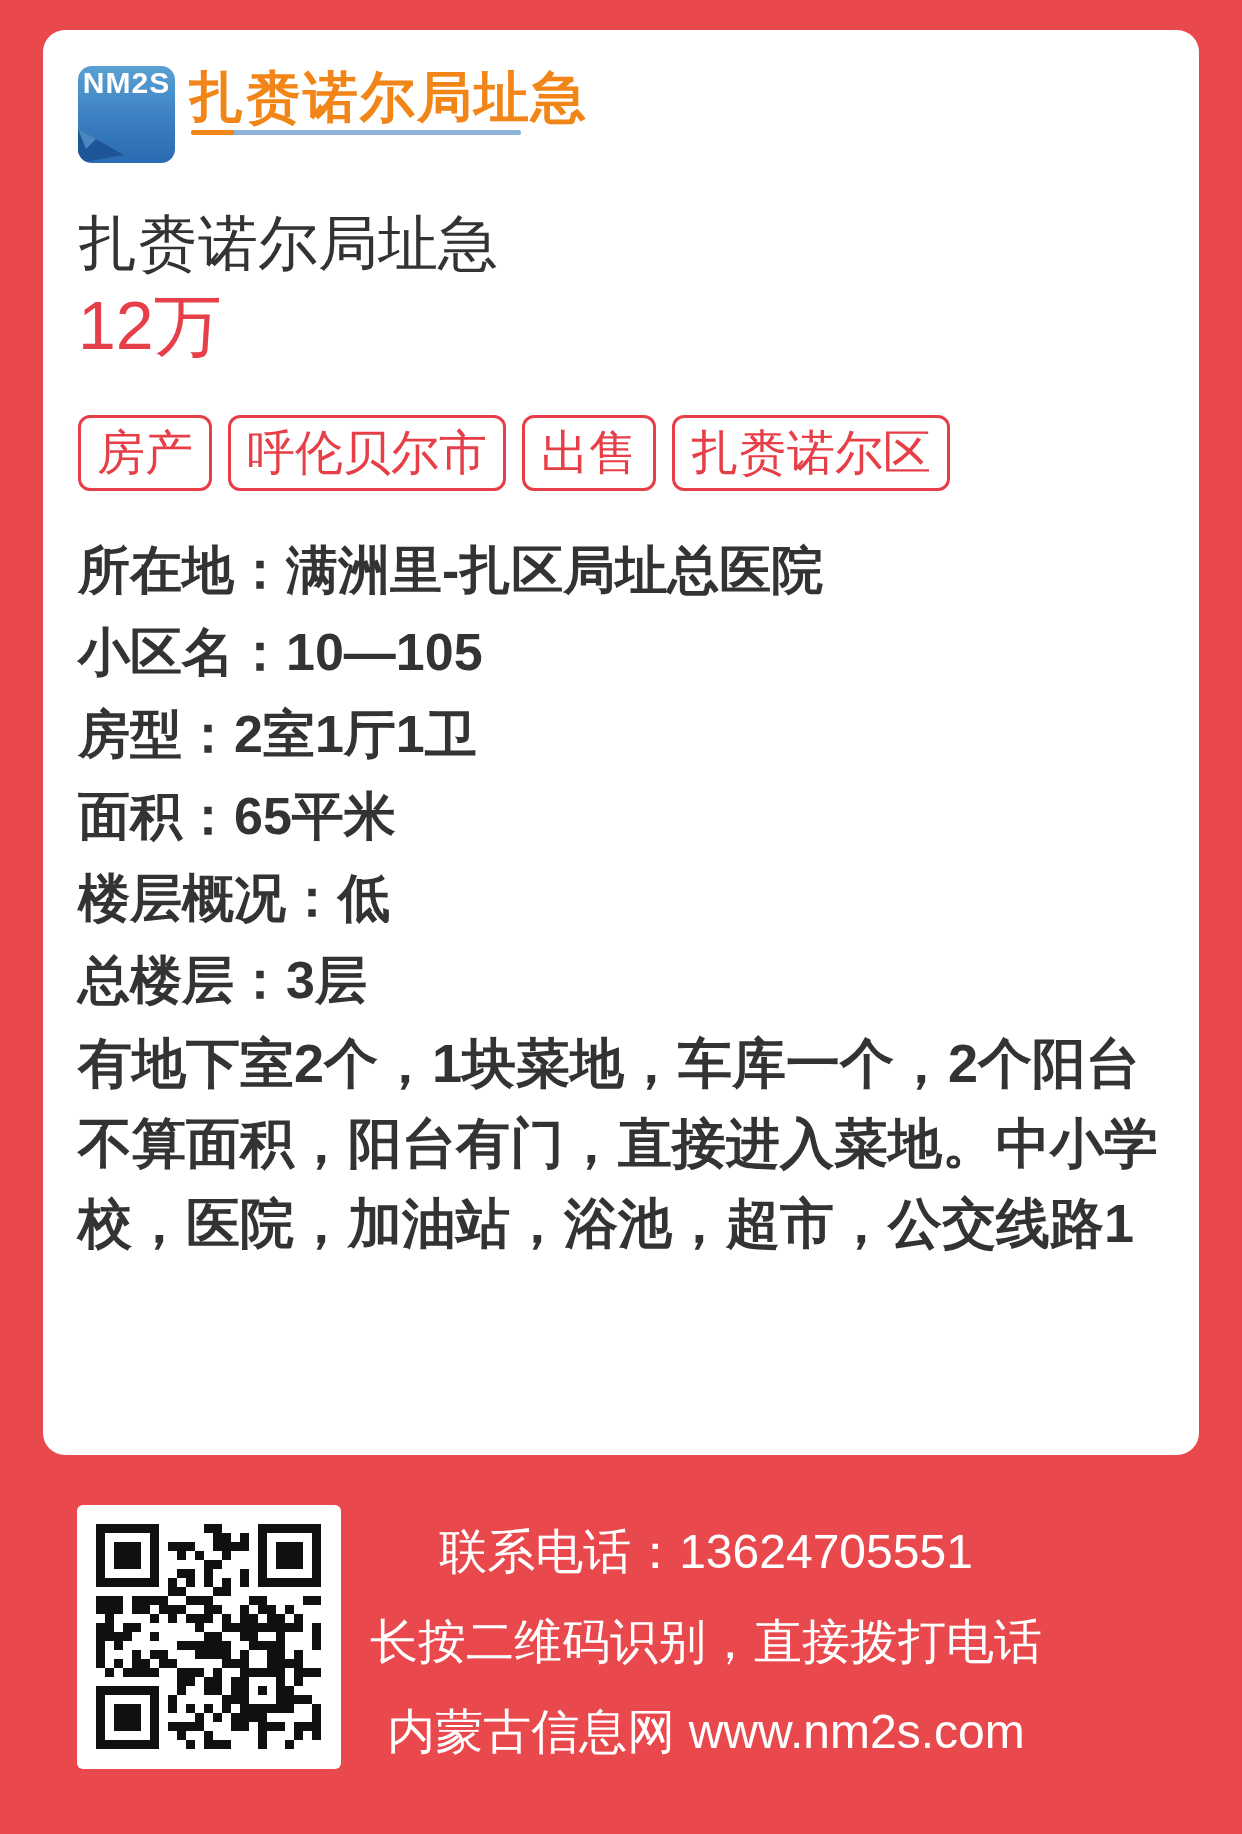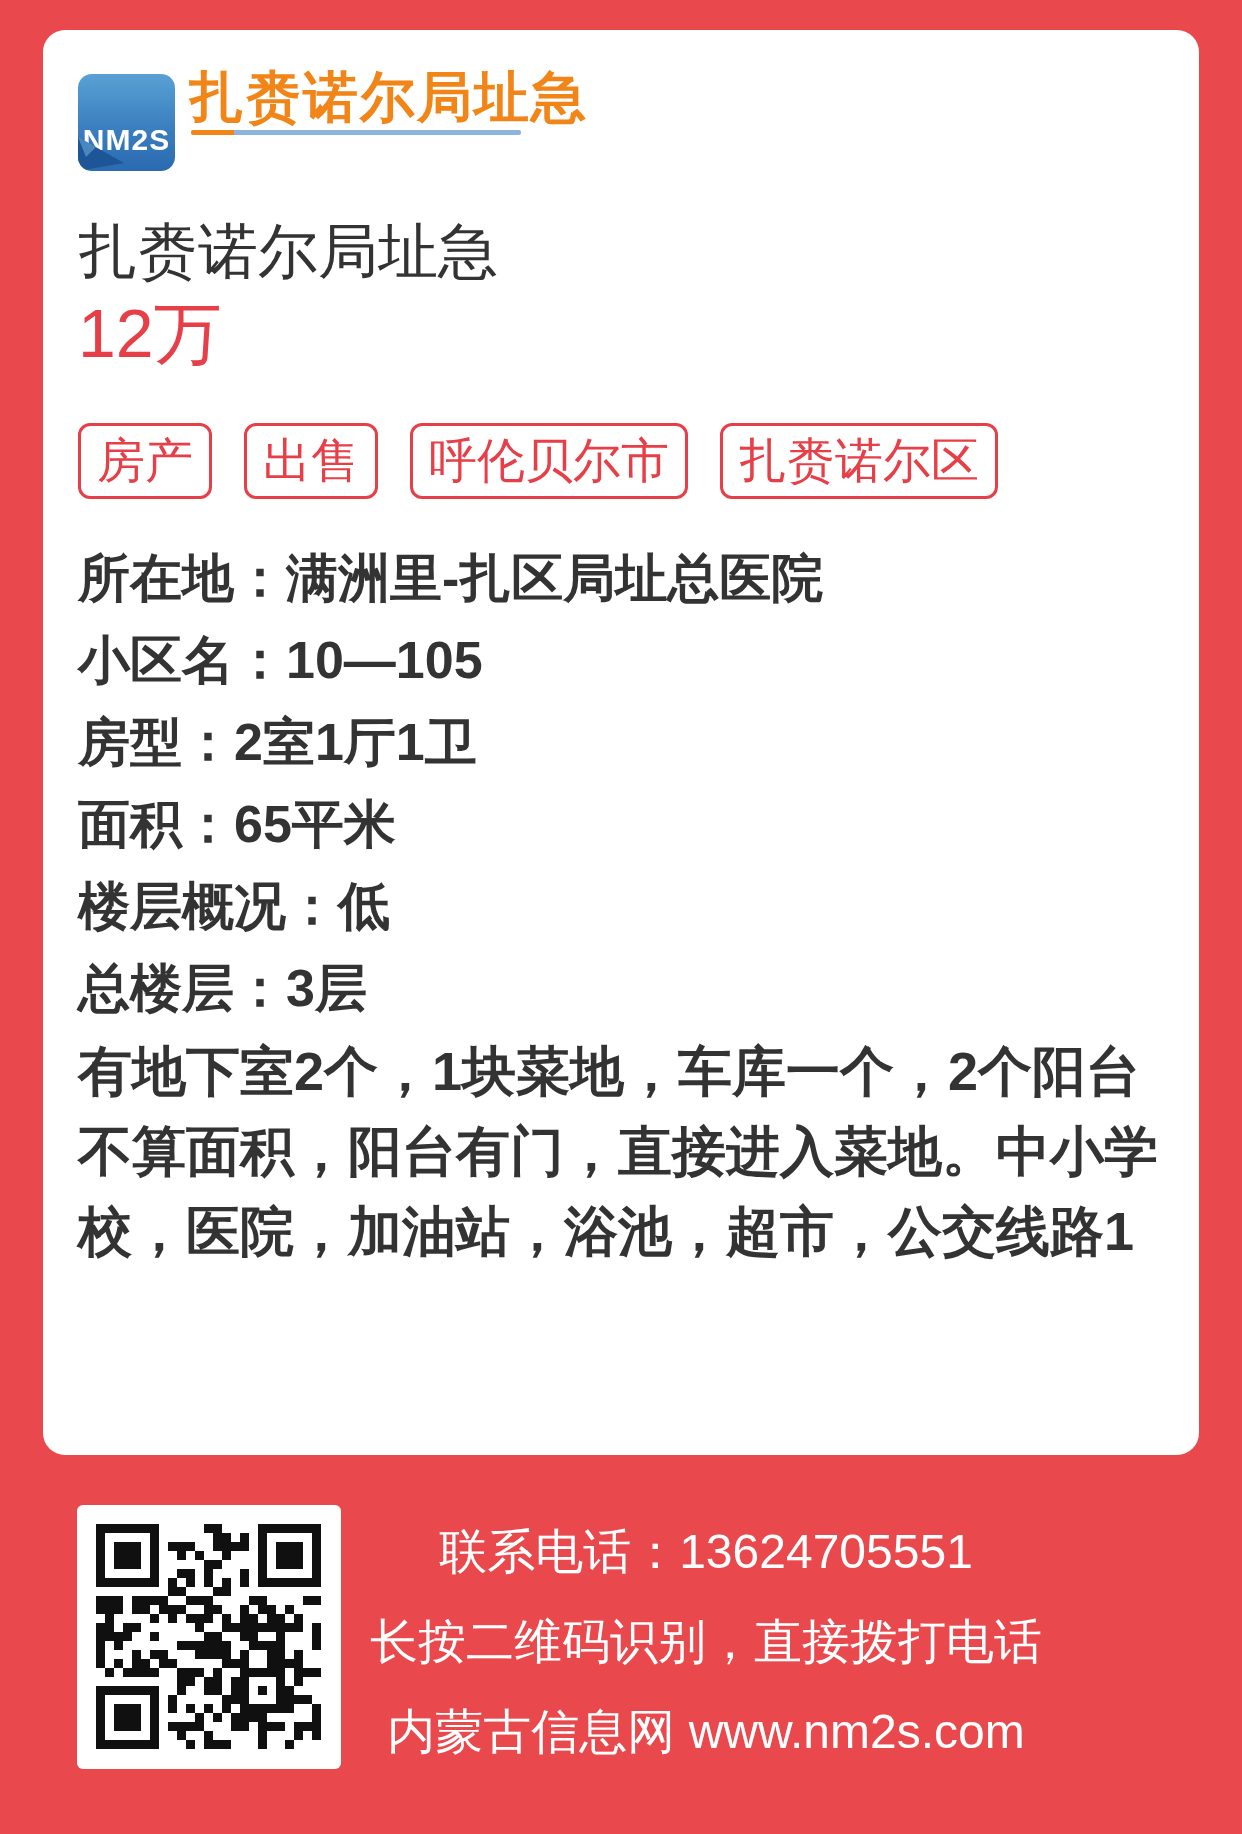--- a/index.html
+++ b/index.html
@@ -22,24 +22,23 @@
     padding: 36px 35px 0 35px;
   }
 
   
   .logo-row { display: flex; align-items: flex-start; }
   .logo-icon {
     position: relative;
     width: 97px; height: 97px;
     border-radius: 14px;
     background: linear-gradient(180deg, #59a1d4 0%, #3b7fc0 55%, #2a6ab1 100%);
-    display: flex; align-items: flex-end; justify-content: center;
+    display: flex; align-items: flex-start; justify-content: center;
     overflow: hidden;
     flex: 0 0 auto;
-    margin-top: 8px;
   }
   .logo-icon span {
     color: #ffffff; font-weight: bold; font-size: 30px; letter-spacing: 1px;
     margin-bottom: 14px;
   }
   .logo-fold {
     position: absolute; left: 0; bottom: 0; width: 52px; height: 44px;
   }
   .logo-text { margin-left: 14px; padding-top: 2px; }
   .logo-main {
@@ -53,21 +52,21 @@
   }
   .logo-sub {
     color: #4086c6; font-size: 28px; font-weight: bold; letter-spacing: 13px;
   }
 
   
   .title { margin-top: 44px; font-size: 60px; font-weight: 400; color: #333; line-height: 74px; }
   .price { margin-top: 8px; font-size: 68px; color: #e73f48; line-height: 72px; }
 
   
-  .tags { margin-top: 54px; display: flex; gap: 32px; }
+  .tags { margin-top: 54px; display: flex; gap: 16px; }
   .tag {
     display: inline-block;
     border: 3px solid #e73f48;
     color: #e73f48;
     border-radius: 12px;
     font-size: 48px;
     line-height: 58px;
     padding: 6px 16px;
     white-space: nowrap;
   }
@@ -110,22 +109,22 @@
       <div class="logo-main">扎赉诺尔局址急</div>
       <div class="logo-underline"></div>
     </div>
   </div>
 
   <h1 class="title">扎赉诺尔局址急</h1>
   <div class="price">12万</div>
 
   <div class="tags">
     <span class="tag">房产</span>
+    <span class="tag">呼伦贝尔市</span>
     <span class="tag">出售</span>
-    <span class="tag">呼伦贝尔市</span>
     <span class="tag">扎赉诺尔区</span>
   </div>
 
   <div class="details">
     <div class="detail-row"><span>所在地：</span><span>满洲里-扎区局址总医院</span></div>
     <div class="detail-row"><span>小区名：</span><span>10—105</span></div>
     <div class="detail-row"><span>房型：</span><span>2室1厅1卫</span></div>
     <div class="detail-row"><span>面积：</span><span>65平米</span></div>
     <div class="detail-row"><span>楼层概况：</span><span>低</span></div>
     <div class="detail-row"><span>总楼层：</span><span>3层</span></div>

